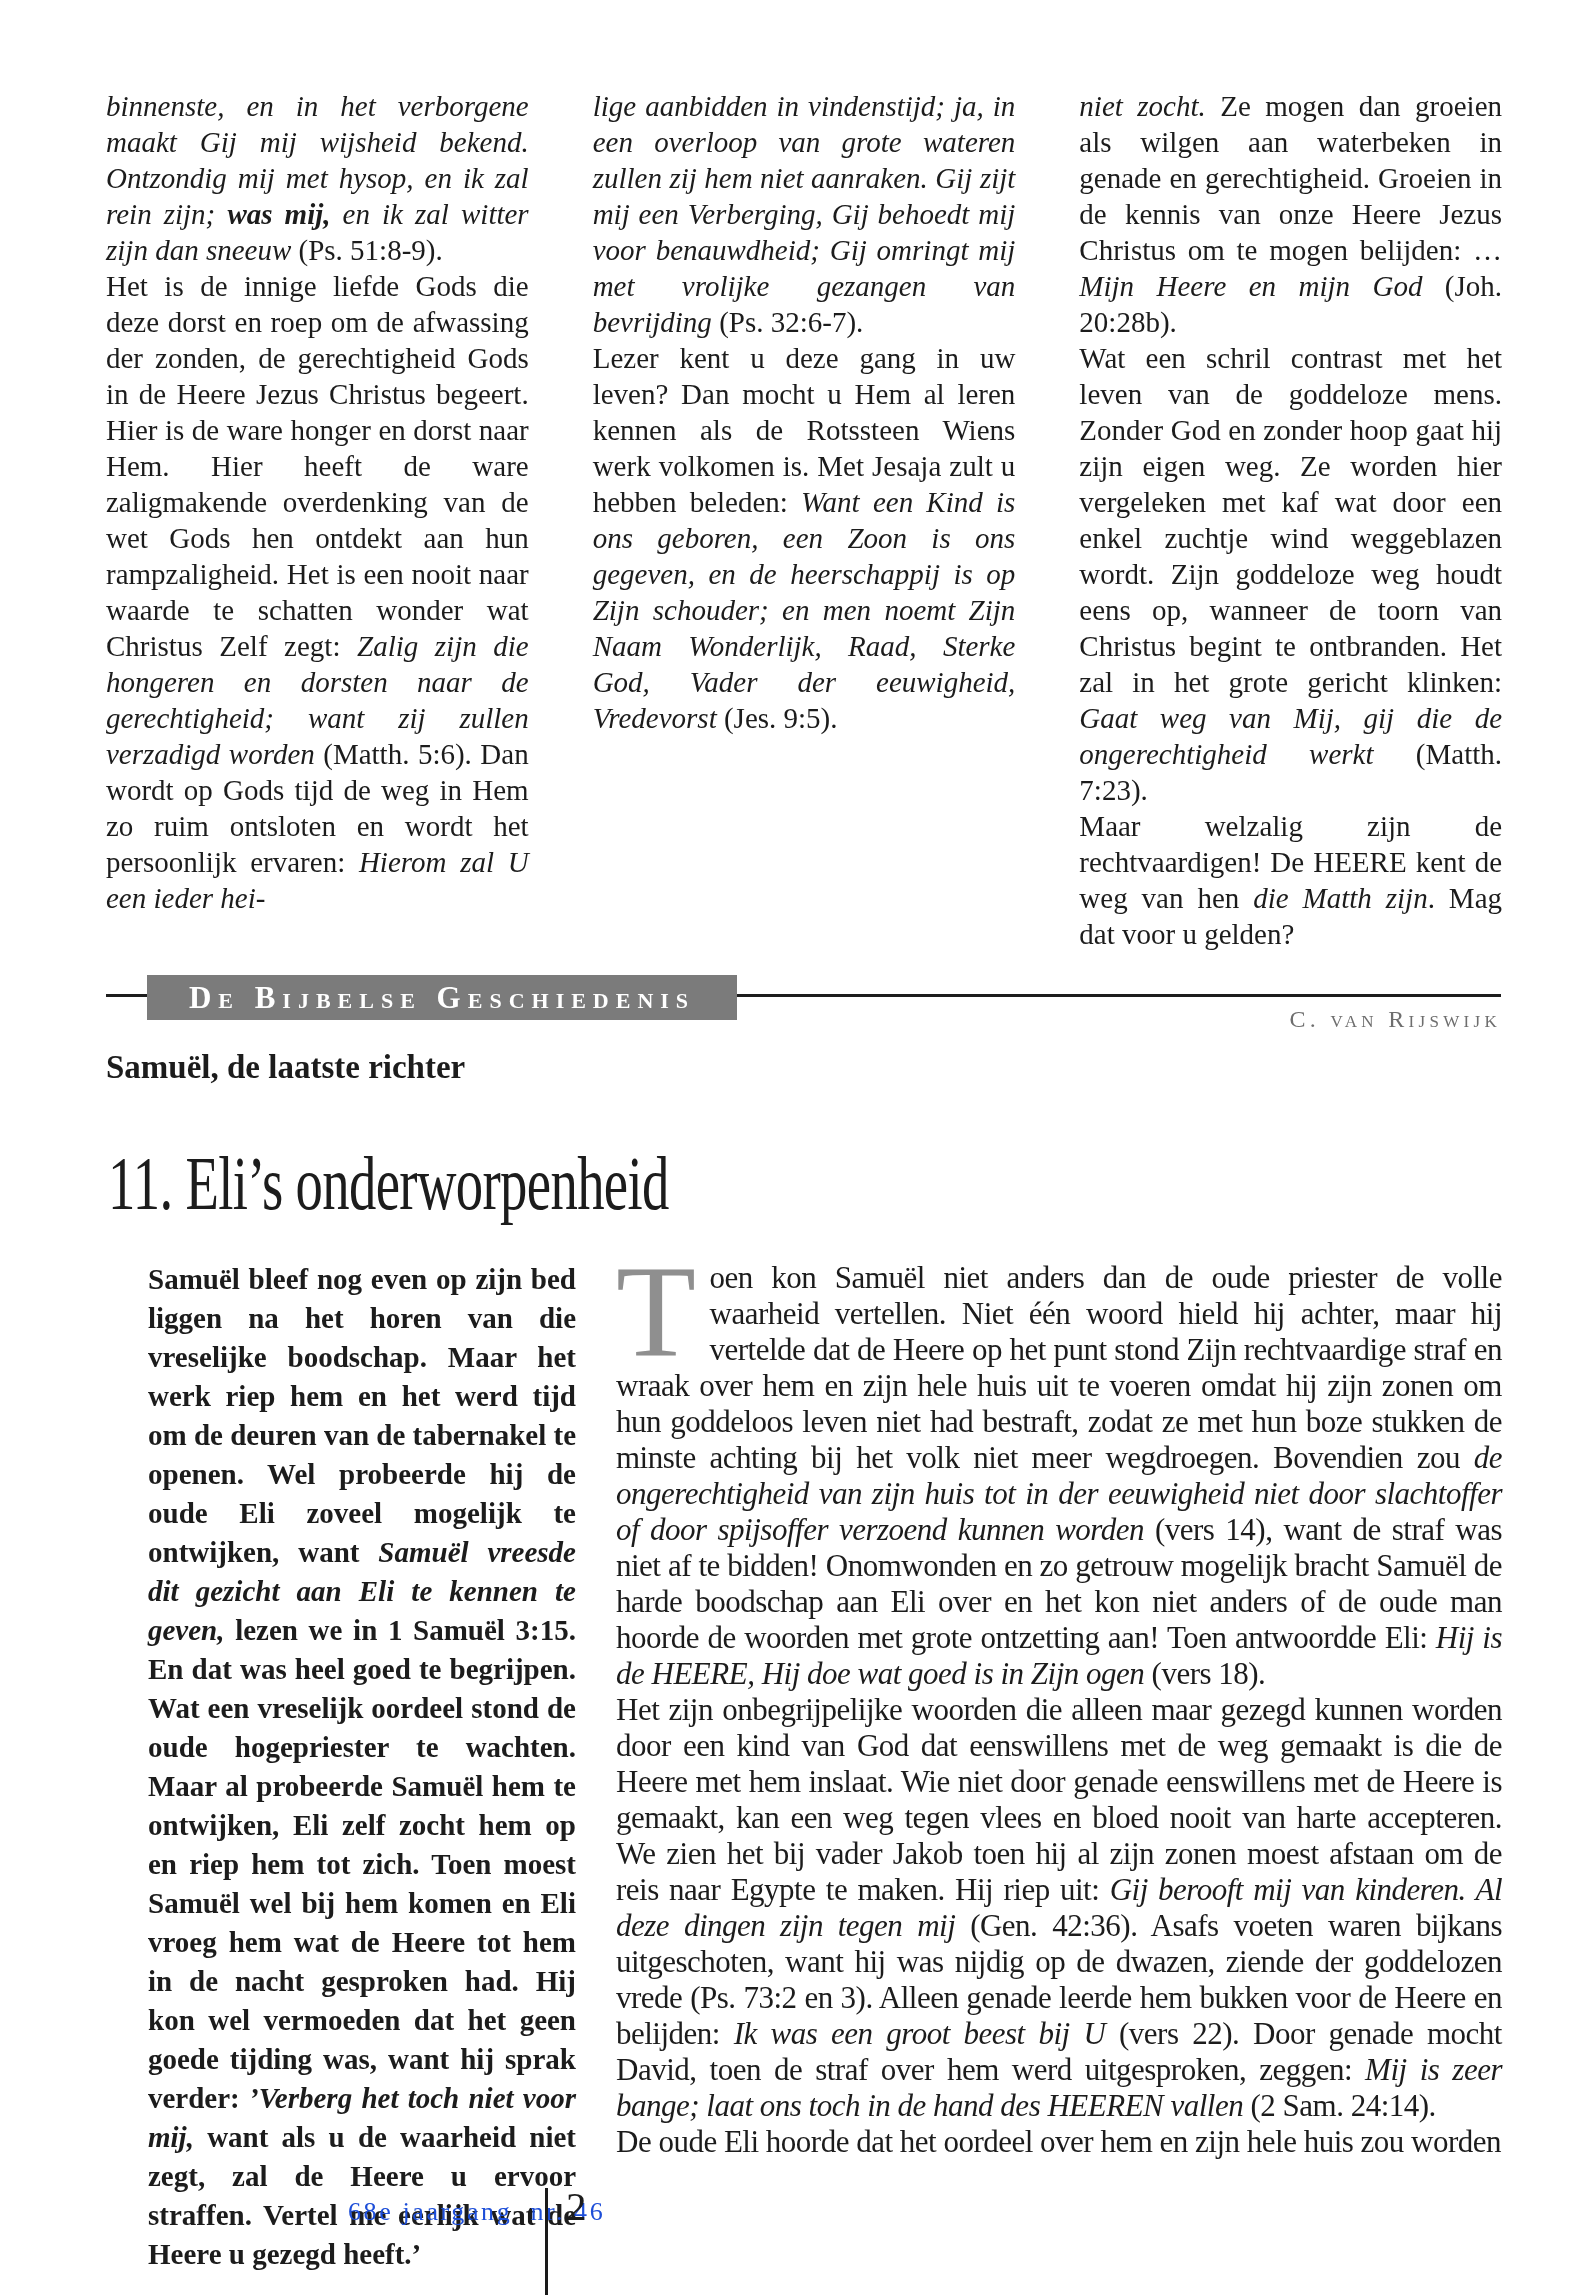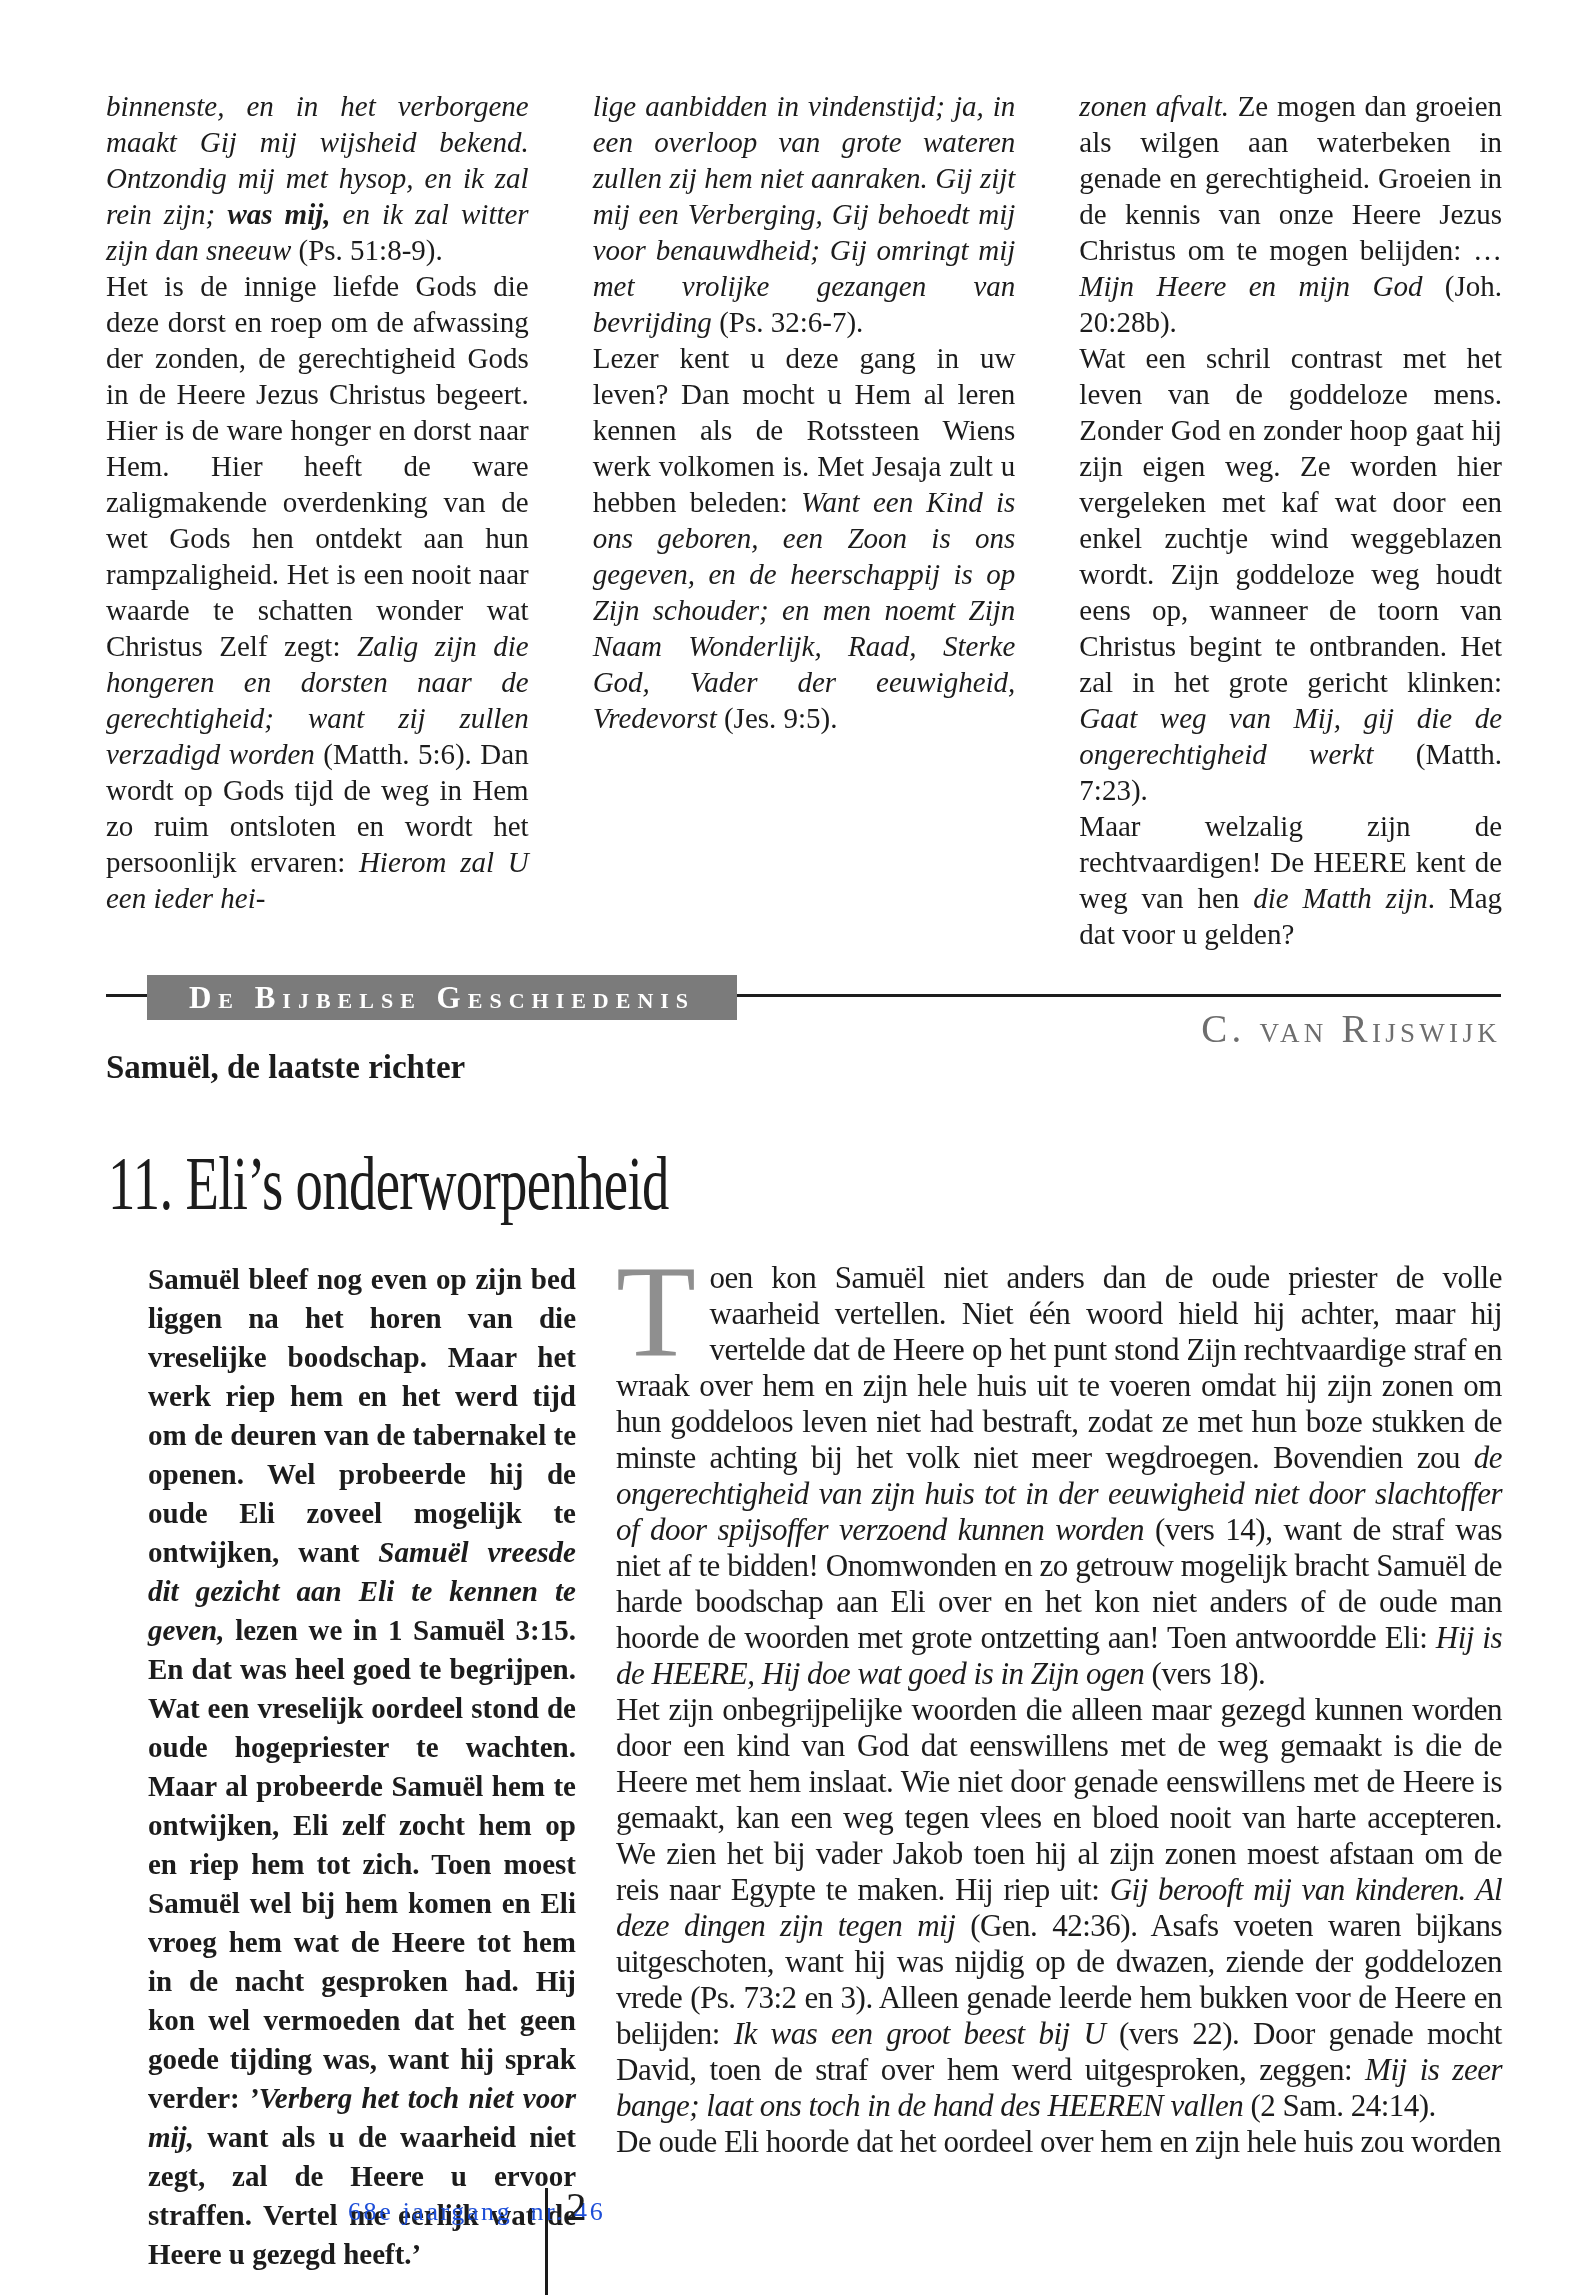--- a/index.html
+++ b/index.html
@@ -19,21 +19,21 @@
   
   .banner-rule{position:absolute;left:106px;top:994px;width:1395px;height:2.6px;background:#1d1d1d;}
   .banner-box{
     position:absolute;left:147px;top:975px;width:590px;height:45px;
     background:var(--banner-bg,#7b7b7b);color:var(--banner-fg,#ffffff);
     display:flex;align-items:center;justify-content:center;
     font-variant:small-caps;font-weight:bold;font-size:31px;letter-spacing:7px;
   }
   .author{
     position:absolute;right:91px;top:1006px;
-    font-variant:small-caps;font-size:39px;letter-spacing:4.3px;
+    font-variant:small-caps;font-size:24px;letter-spacing:4.3px;
     color:var(--author-fg,#6e6e6e);
     margin-left:48px;
   }
   .series-title{position:absolute;left:106px;top:1049px;font-size:33px;font-weight:bold;}
   .chapter-title{
     position:absolute;left:108px;top:1144px;font-size:76px;line-height:79px;
     transform:scaleX(0.72);transform-origin:left top;letter-spacing:-0.9px;
   }
 
   
@@ -56,21 +56,21 @@
 <div class="top-cols">
   <div class="top-col">
       <p class="para"><span class="run it">binnenste, en in het verborgene maakt Gij mij wijsheid bekend. Ontzondig mij met hysop, en ik zal rein zijn; </span><span class="run bi">was mij, </span><span class="run it">en ik zal witter zijn dan sneeuw </span><span class="run">(Ps. 51:8-9).</span></p>
       <p class="para"><span class="run">Het is de innige liefde Gods die deze dorst en roep om de afwassing der zonden, de gerechtigheid Gods in de Heere Jezus Christus begeert. Hier is de ware honger en dorst naar Hem. Hier heeft de ware zaligmakende overdenking van de wet Gods hen ontdekt aan hun rampzaligheid. Het is een nooit naar waarde te schatten wonder wat Christus Zelf zegt: </span><span class="run it">Zalig zijn die hongeren en dorsten naar de gerechtigheid; want zij zullen verzadigd worden </span><span class="run">(Matth. 5:6). Dan wordt op Gods tijd de weg in Hem zo ruim ontsloten en wordt het persoonlijk ervaren: </span><span class="run it">Hierom zal U een ieder hei-</span></p>
     </div>
   <div class="top-col">
       <p class="para"><span class="run it">lige aanbidden in vindenstijd; ja, in een overloop van grote wateren zullen zij hem niet aanraken. Gij zijt mij een Verberging, Gij behoedt mij voor benauwdheid; Gij omringt mij met vrolijke gezangen van bevrijding </span><span class="run">(Ps. 32:6-7).</span></p>
       <p class="para"><span class="run">Lezer kent u deze gang in uw leven? Dan mocht u Hem al leren kennen als de Rotssteen Wiens werk volkomen is. Met Jesaja zult u hebben beleden: </span><span class="run it">Want een Kind is ons geboren, een Zoon is ons gegeven, en de heerschappij is op Zijn schouder; en men noemt Zijn Naam Wonderlijk, Raad, Sterke God, Vader der eeuwigheid, Vredevorst </span><span class="run">(Jes. 9:5).</span></p>
     </div>
   <div class="top-col">
-      <p class="para"><span class="run it">zonen afvalt. </span><span class="run">Ze mogen dan groeien als wilgen aan waterbeken in genade en gerechtigheid. Groeien in de kennis van onze Heere Jezus Christus om te mogen belijden: … </span><span class="run it">Mijn Heere en mijn God </span><span class="run">(Joh. 20:28b).</span></p>
+      <p class="para"><span class="run it">niet zocht. </span><span class="run">Ze mogen dan groeien als wilgen aan waterbeken in genade en gerechtigheid. Groeien in de kennis van onze Heere Jezus Christus om te mogen belijden: … </span><span class="run it">Mijn Heere en mijn God </span><span class="run">(Joh. 20:28b).</span></p>
       <p class="para"><span class="run">Wat een schril contrast met het leven van de goddeloze mens. Zonder God en zonder hoop gaat hij zijn eigen weg. Ze worden hier vergeleken met kaf wat door een enkel zuchtje wind weggeblazen wordt. Zijn goddeloze weg houdt eens op, wanneer de toorn van Christus begint te ontbranden. Het zal in het grote gericht klinken: </span><span class="run it">Gaat weg van Mij, gij die de ongerechtigheid werkt </span><span class="run">(Matth. 7:23).</span></p>
       <p class="para"><span class="run">Maar welzalig zijn de rechtvaardigen! De HEERE kent de weg van hen </span><span class="run it">die Matth zijn</span><span class="run">. Mag dat voor u gelden?</span></p>
     </div>
 </div>
 
 <div class="banner-rule"></div>
 <div class="banner-box">
   <span>De Bijbelse Geschiedenis</span>
 </div>
 <div class="author">C. van Rijswijk</div>

